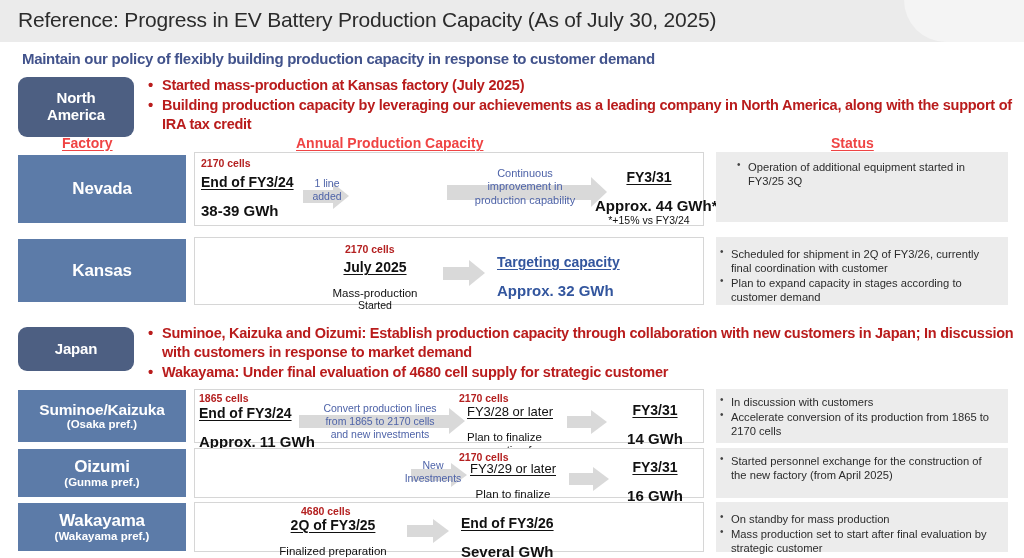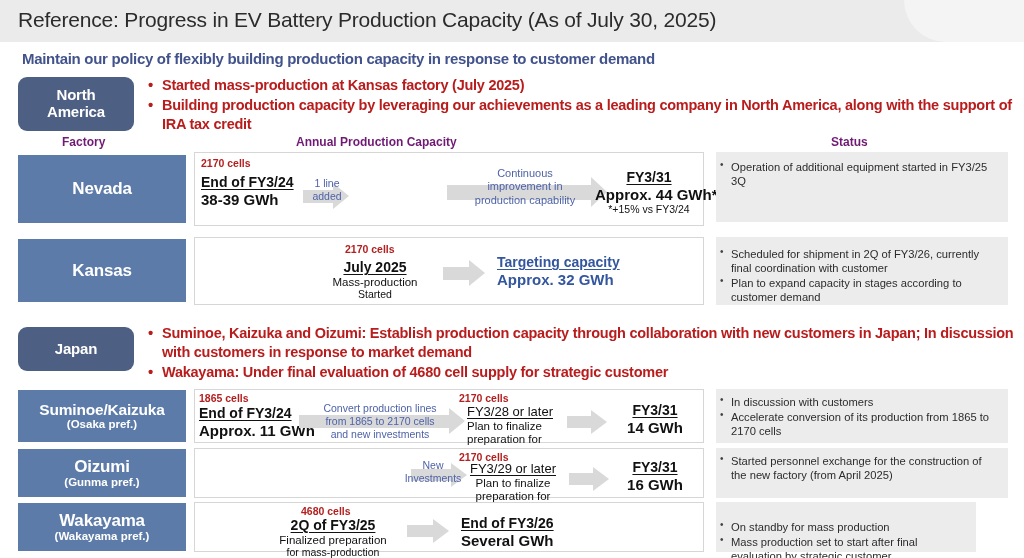--- a/index.html
+++ b/index.html
@@ -35,39 +35,39 @@
   }
 
   
   .region-badge{
     position:absolute;
     background:#4d5f82; border-radius:9px;
     color:#ffffff; font-weight:bold; text-align:center;
     display:flex; align-items:center; justify-content:center;
     line-height:1.12; letter-spacing:-0.2px;
   }
-  .badge-na{ left:18px; top:77px; width:116px; height:54px; font-size:15px; }
+  .badge-na{ left:18px; top:77px; width:116px; height:60px; font-size:15px; }
   .badge-jp{ left:18px; top:327px; width:116px; height:44px; font-size:15px; }
 
   
   .region-bullets{
     position:absolute; color:#b91c1c; font-size:14.5px; font-weight:bold;
     letter-spacing:-0.25px; line-height:1.30;
   }
   .region-bullets li{ list-style:none; position:relative; padding-left:14px; margin-bottom:1px;}
   .region-bullets li:before{
     content:"•"; position:absolute; left:0; top:-1px; font-size:15px;
   }
   .bl-na{ left:148px; top:76px; width:872px; }
   .bl-jp{ left:148px; top:324px; width:872px; }
 
   
   .colhead{
-    position:absolute; font-size:12px; font-weight:bold; color:#701a75;
-    text-underline-offset:2px; white-space:nowrap;
+    position:absolute; font-size:14px; font-weight:bold; color:#ef4444;
+    text-decoration:underline; text-underline-offset:2px; white-space:nowrap;
   }
   .ch-factory{ left:62px; top:135px; }
   .ch-capacity{ left:296px; top:135px; }
   .ch-status{ left:831px; top:135px; }
   .fac-cell{
     position:absolute; left:18px;
     background:#5c7ba8; color:#fff; font-weight:bold;
     display:flex; flex-direction:column; align-items:center; justify-content:center;
     text-align:center; line-height:1.12;
   }
@@ -98,21 +98,21 @@
     white-space:nowrap;
   }
   .milestone{ position:absolute; text-align:left; white-space:nowrap; }
   .ms-date{
     font-size:14px; font-weight:bold; color:#111;
     text-decoration:underline; text-underline-offset:2px;
     display:block;
   }
   .ms-date.mid{ font-size:13px; font-weight:normal; }
   .ms-val{
-    font-size:15px; font-weight:bold; color:#111; display:block; margin-top:1px;
+    font-size:15px; font-weight:bold; color:#111; display:block; margin-top:12px;
   }
   .ms-val.reg{ font-size:11.5px; font-weight:normal; }
   .ms-note{ font-size:10.5px; color:#111; display:block; }
   .ms-blue .ms-date{ color:#33569e; }
   .ms-blue .ms-val{ color:#33569e; }
 
   
   .arrow{ position:absolute; }
   .arrow .shaft{
     position:absolute; left:0; top:25%; height:50%; width:calc(100% - 16px);
@@ -186,21 +186,21 @@
       <span>improvement in</span><br>
       <span>production capability</span>
     </div>
 
     <div class="milestone" style="left:400px; top:16px; text-align:center; width:108px;">
       <span class="ms-date">FY3/31</span>
       <span class="ms-val">Approx. 44 GWh*</span>
       <span class="ms-note">*+15% vs FY3/24</span>
     </div>
   </div>
-  <div class="st-cell" style="left:716px; top:152px; width:292px; height:70px; padding:8px 8px 0 2px;">
+  <div class="st-cell" style="left:716px; top:152px; width:292px; height:70px; padding:8px 8px 0 19px;">
     <ul>
       <li>Operation of additional equipment started in FY3/25 3Q</li>
     </ul>
   </div>
 
   <div class="fac-cell" style="top:239px; width:168px; height:63px;">
     <div class="fac-name">Kansas</div>
   </div>
   <div class="cap-cell" style="left:194px; top:237px; width:510px; height:68px;">
     <div class="cells-label" style="left:150px; top:5px;">2170 cells</div>
@@ -334,20 +334,20 @@
     <div class="arrow" style="left:212px; top:16px; width:42px; height:24px;">
       <div class="shaft"></div>
       <div class="head" style="border-top-width:12px;border-bottom-width:12px;"></div>
     </div>
 
     <div class="milestone" style="left:266px; top:12px;">
       <span class="ms-date">End of FY3/26</span>
       <span class="ms-val">Several GWh</span>
     </div>
   </div>
-  <div class="st-cell" style="left:716px; top:502px; width:260px; height:50px; padding:18px 8px 0 2px;">
+  <div class="st-cell" style="left:716px; top:502px; width:292px; height:50px; padding:10px 8px 0 2px;">
     <ul>
       <li>On standby for mass production</li>
       <li>Mass production set to start after final evaluation by strategic customer</li>
     </ul>
   </div>
 
 </div>
 
 </body></html>

